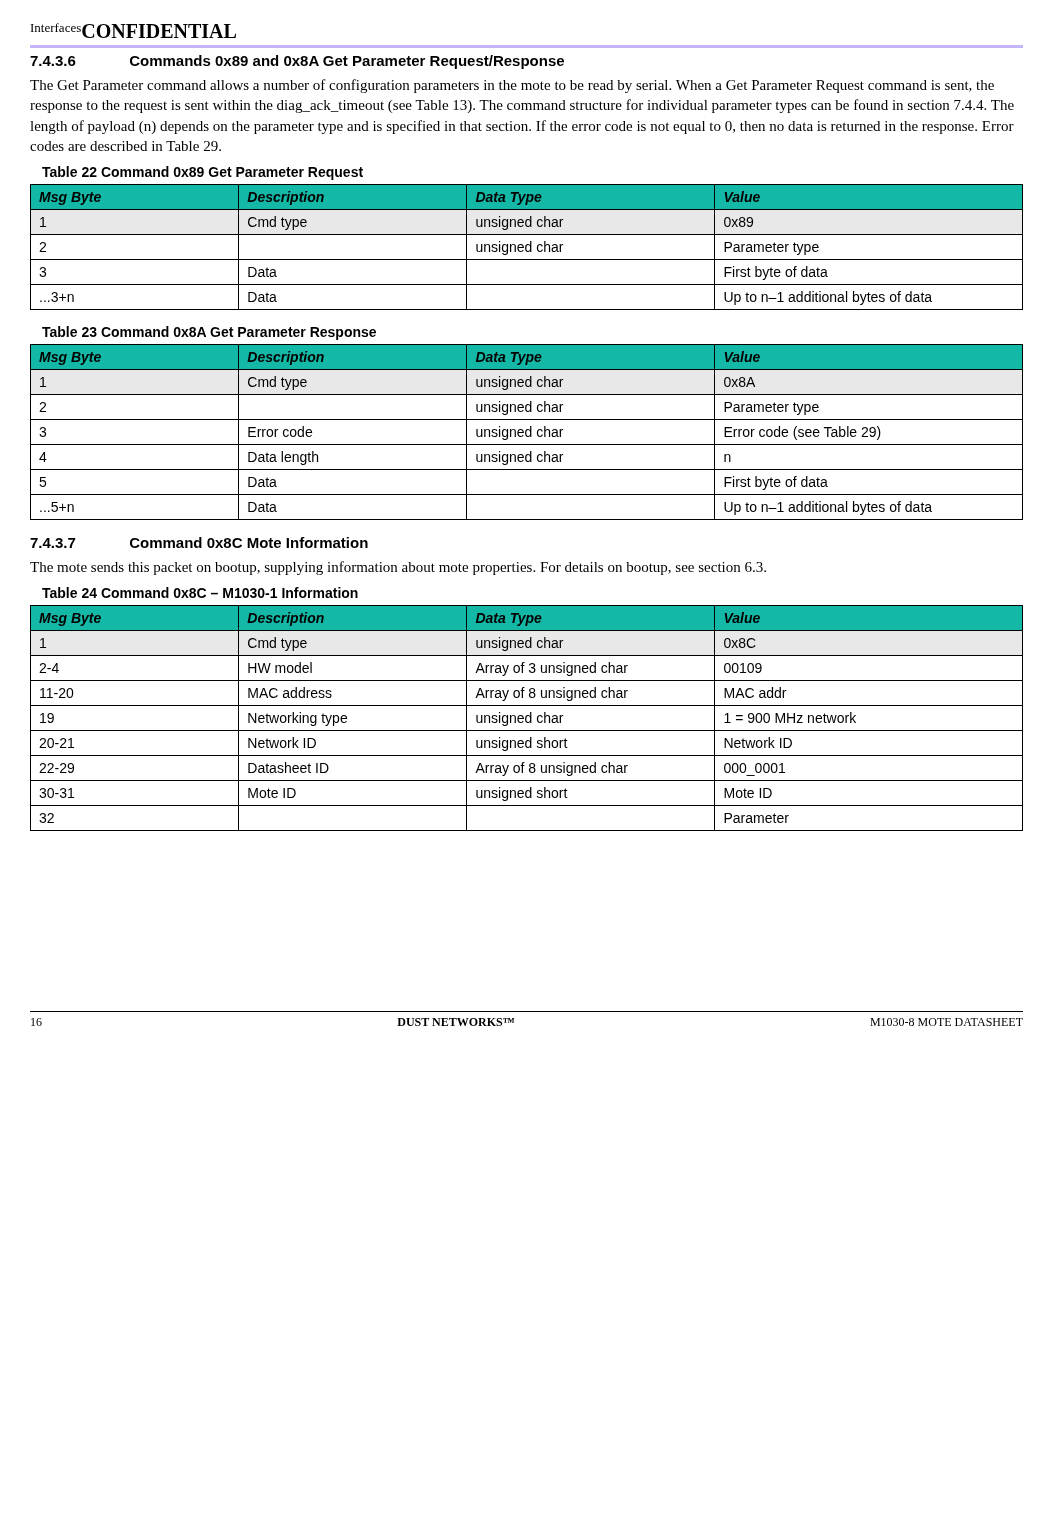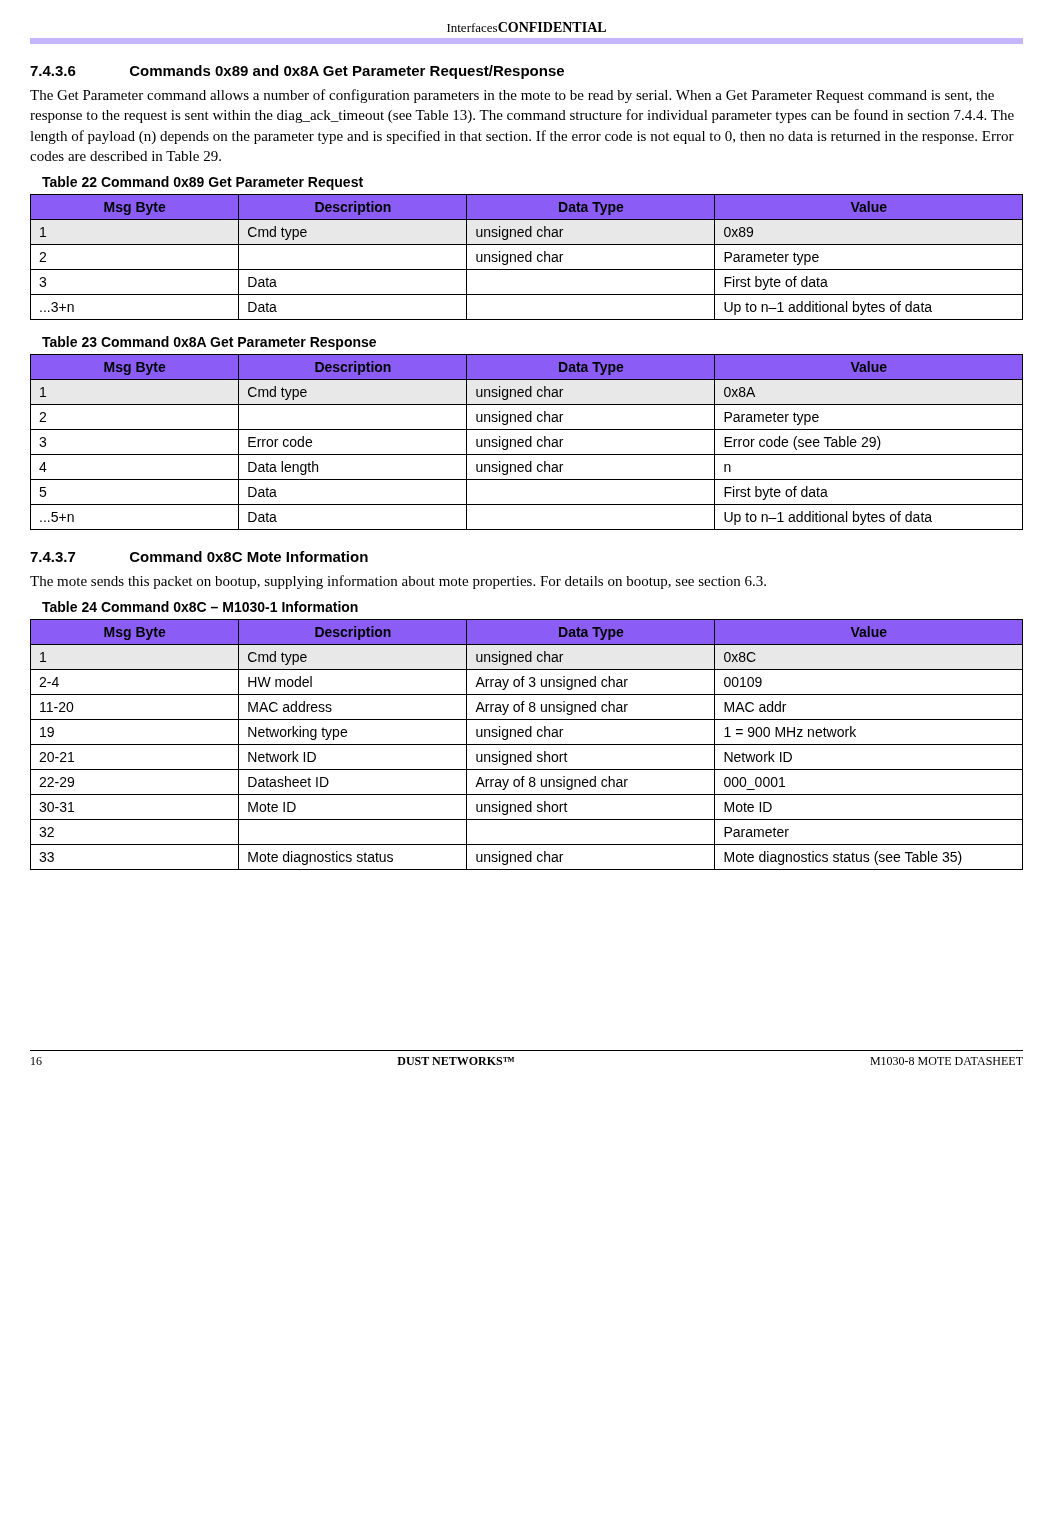--- a/index.html
+++ b/index.html
@@ -6,36 +6,35 @@
     font-family: "Times New Roman", Times, serif;
     font-size: 14px;
     color: #000;
     margin: 0;
     padding: 20px 30px;
     background: #fff;
     width: 993px;
   }
   .header-row {
     display: flex;
-    justify-content: center;
+    justify-content: flex-start;
     font-size: 13px;
     margin-bottom: 4px;
-    border-bottom: 6px solid #c4b5fd;
+    border-bottom: 3px solid #c4b5fd;
     padding-bottom: 2px;
   }
   .header-center {
     font-variant: small-caps;
     font-weight: bold;
-    font-size: 14px;
+    font-size: 20px;
   }
   .section-heading {
     font-family: Verdana, Geneva, sans-serif;
     font-weight: bold;
     font-size: 15px;
-    margin-top: 18px;
     margin-bottom: 6px;
   }
   .section-num {
     display: inline-block;
     min-width: 95px;
   }
   .body-text {
     font-size: 15px;
     line-height: 1.35;
     margin: 4px 0 8px 0;
@@ -53,23 +52,23 @@
     font-family: Arial, Helvetica, sans-serif;
     font-size: 14px;
   }
   th, td {
     border: 1px solid #000;
     padding: 4px 8px;
     text-align: left;
     vertical-align: top;
   }
   th {
-    background: #8b5cf6;
-    font-weight: bold;
-    text-align: center;
+    background: #14b8a6;
+    font-weight: bold;
+    font-style: italic;
   }
   tr.shaded td {
     background: #e8e8e8;
   }
   .col-msg { width: 21%; }
   .col-desc { width: 23%; }
   .col-type { width: 25%; }
   .col-val { width: 31%; }
   .footer-row {
     display: flex;
@@ -247,26 +246,20 @@
         <td>Mote ID</td>
         <td>unsigned short</td>
         <td>Mote ID</td>
       </tr>
       <tr>
         <td>32</td>
         <td></td>
         <td></td>
         <td>Parameter</td>
       </tr>
-      <tr>
-        <td>33</td>
-        <td>Mote diagnostics status</td>
-        <td>unsigned char</td>
-        <td>Mote diagnostics status (see Table 35)</td>
-      </tr>
     </tbody>
 </table>
 
 <div class="footer-row">
   <span>16</span>
   <span class="footer-center"><b>DUST NETWORKS™</b></span>
   <span class="footer-right">M1030-8 MOTE DATASHEET</span>
 </div>
 
 </body></html>

